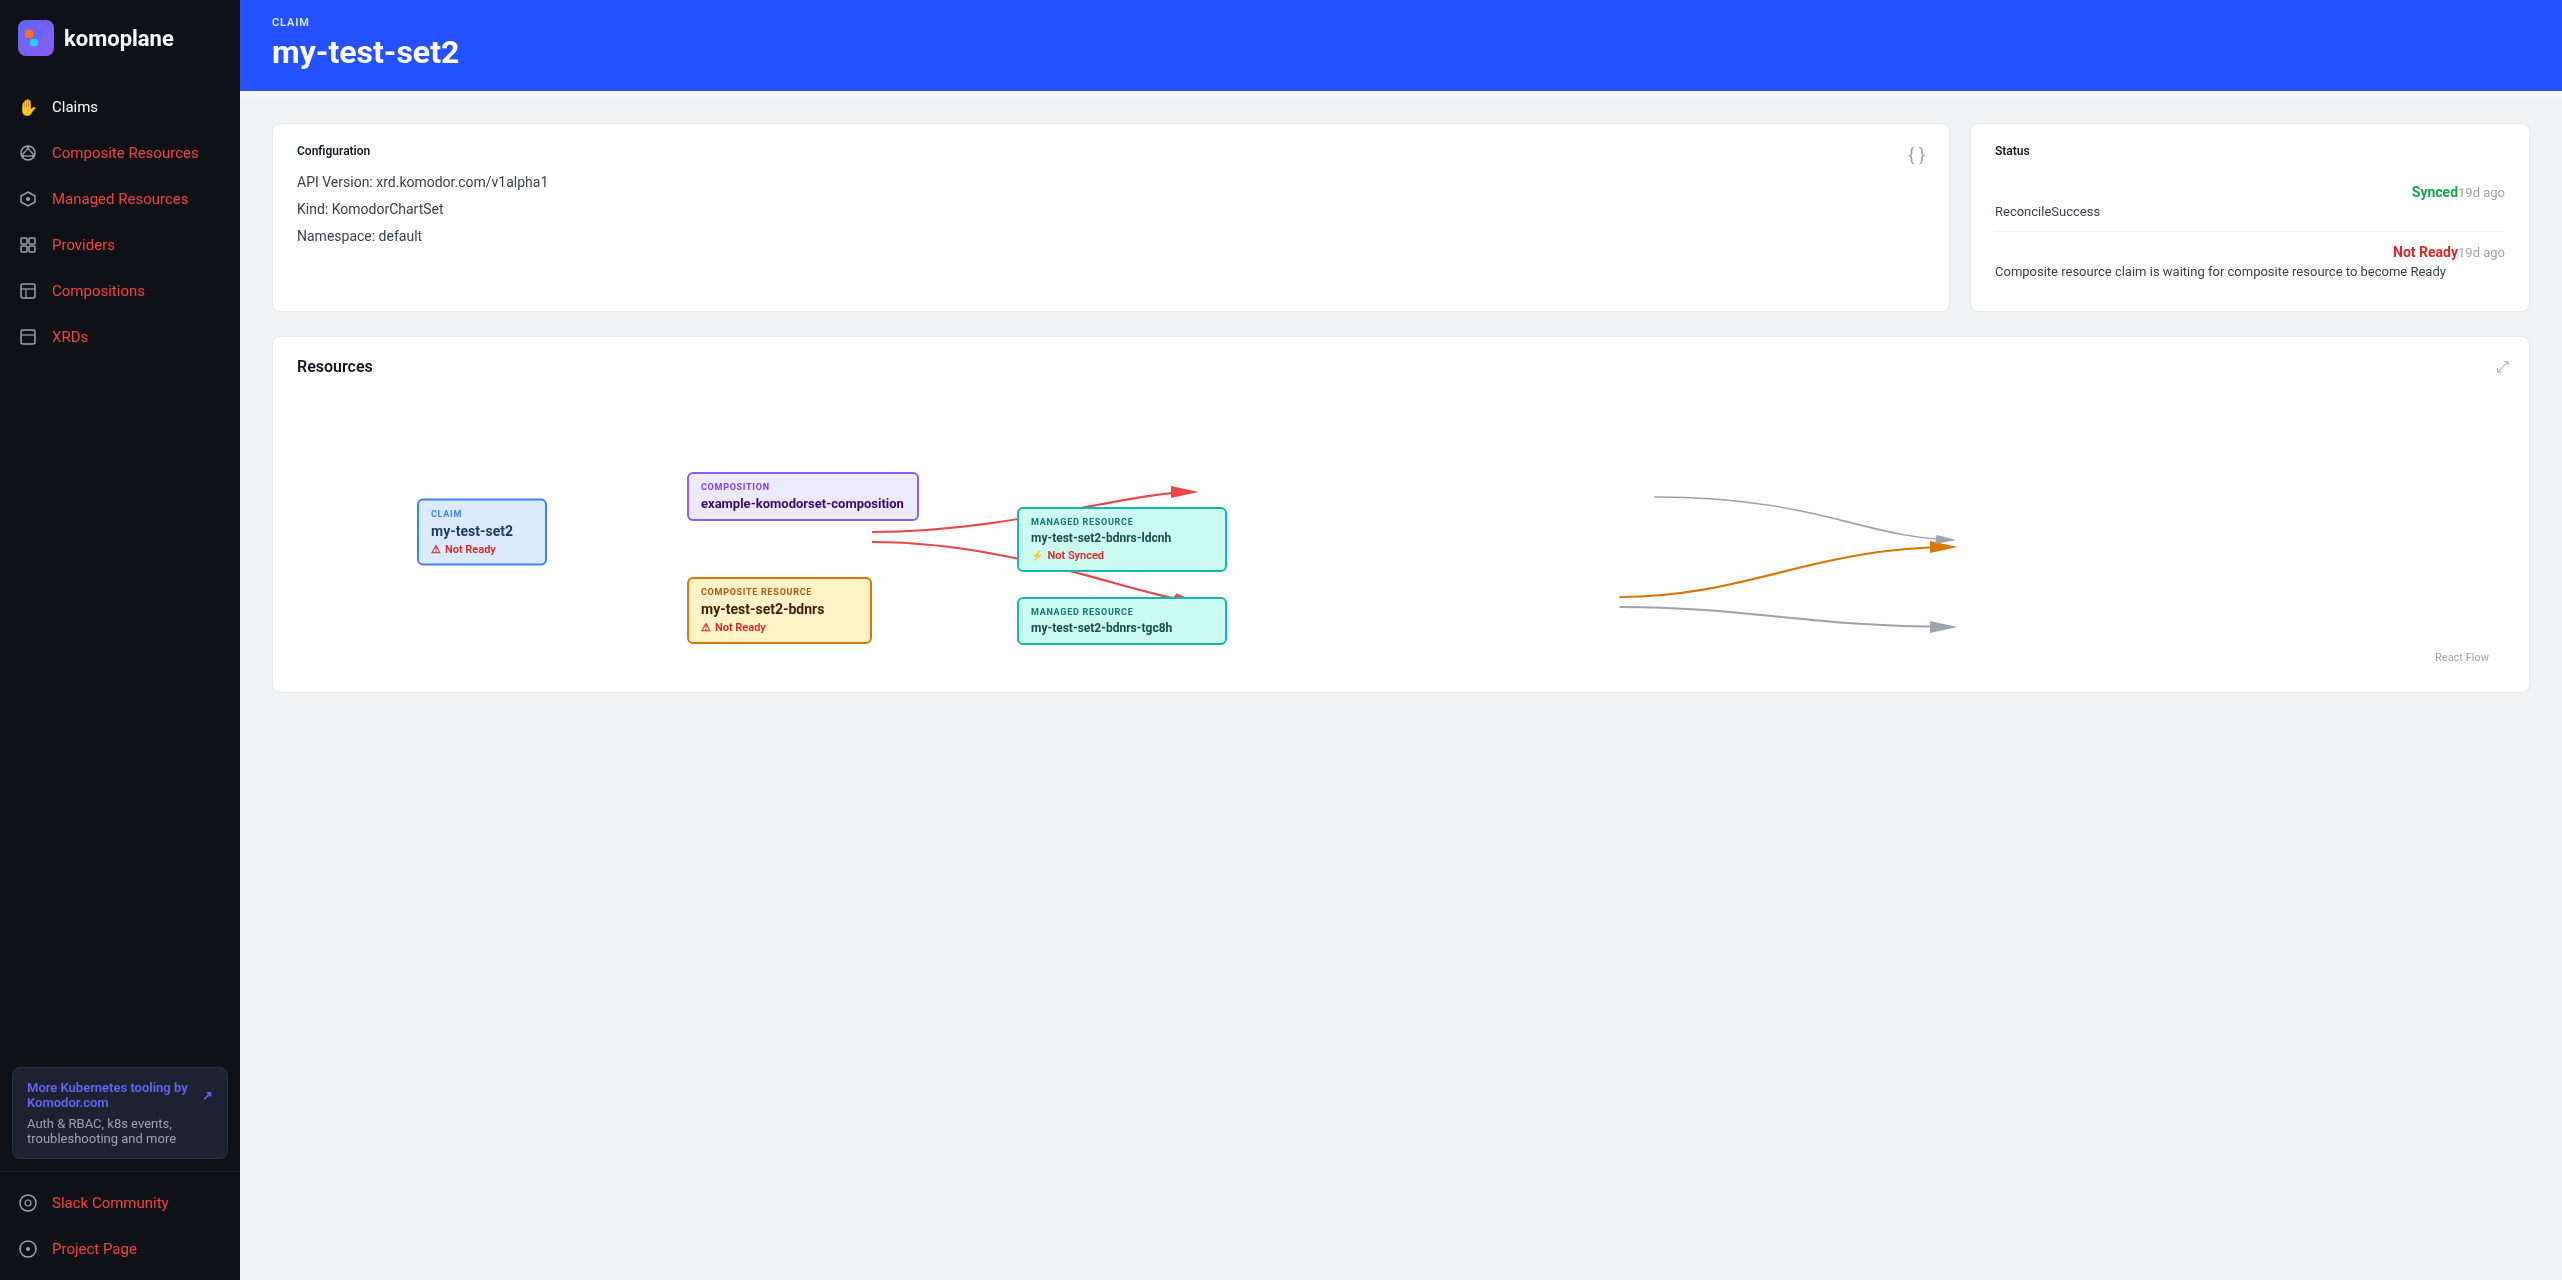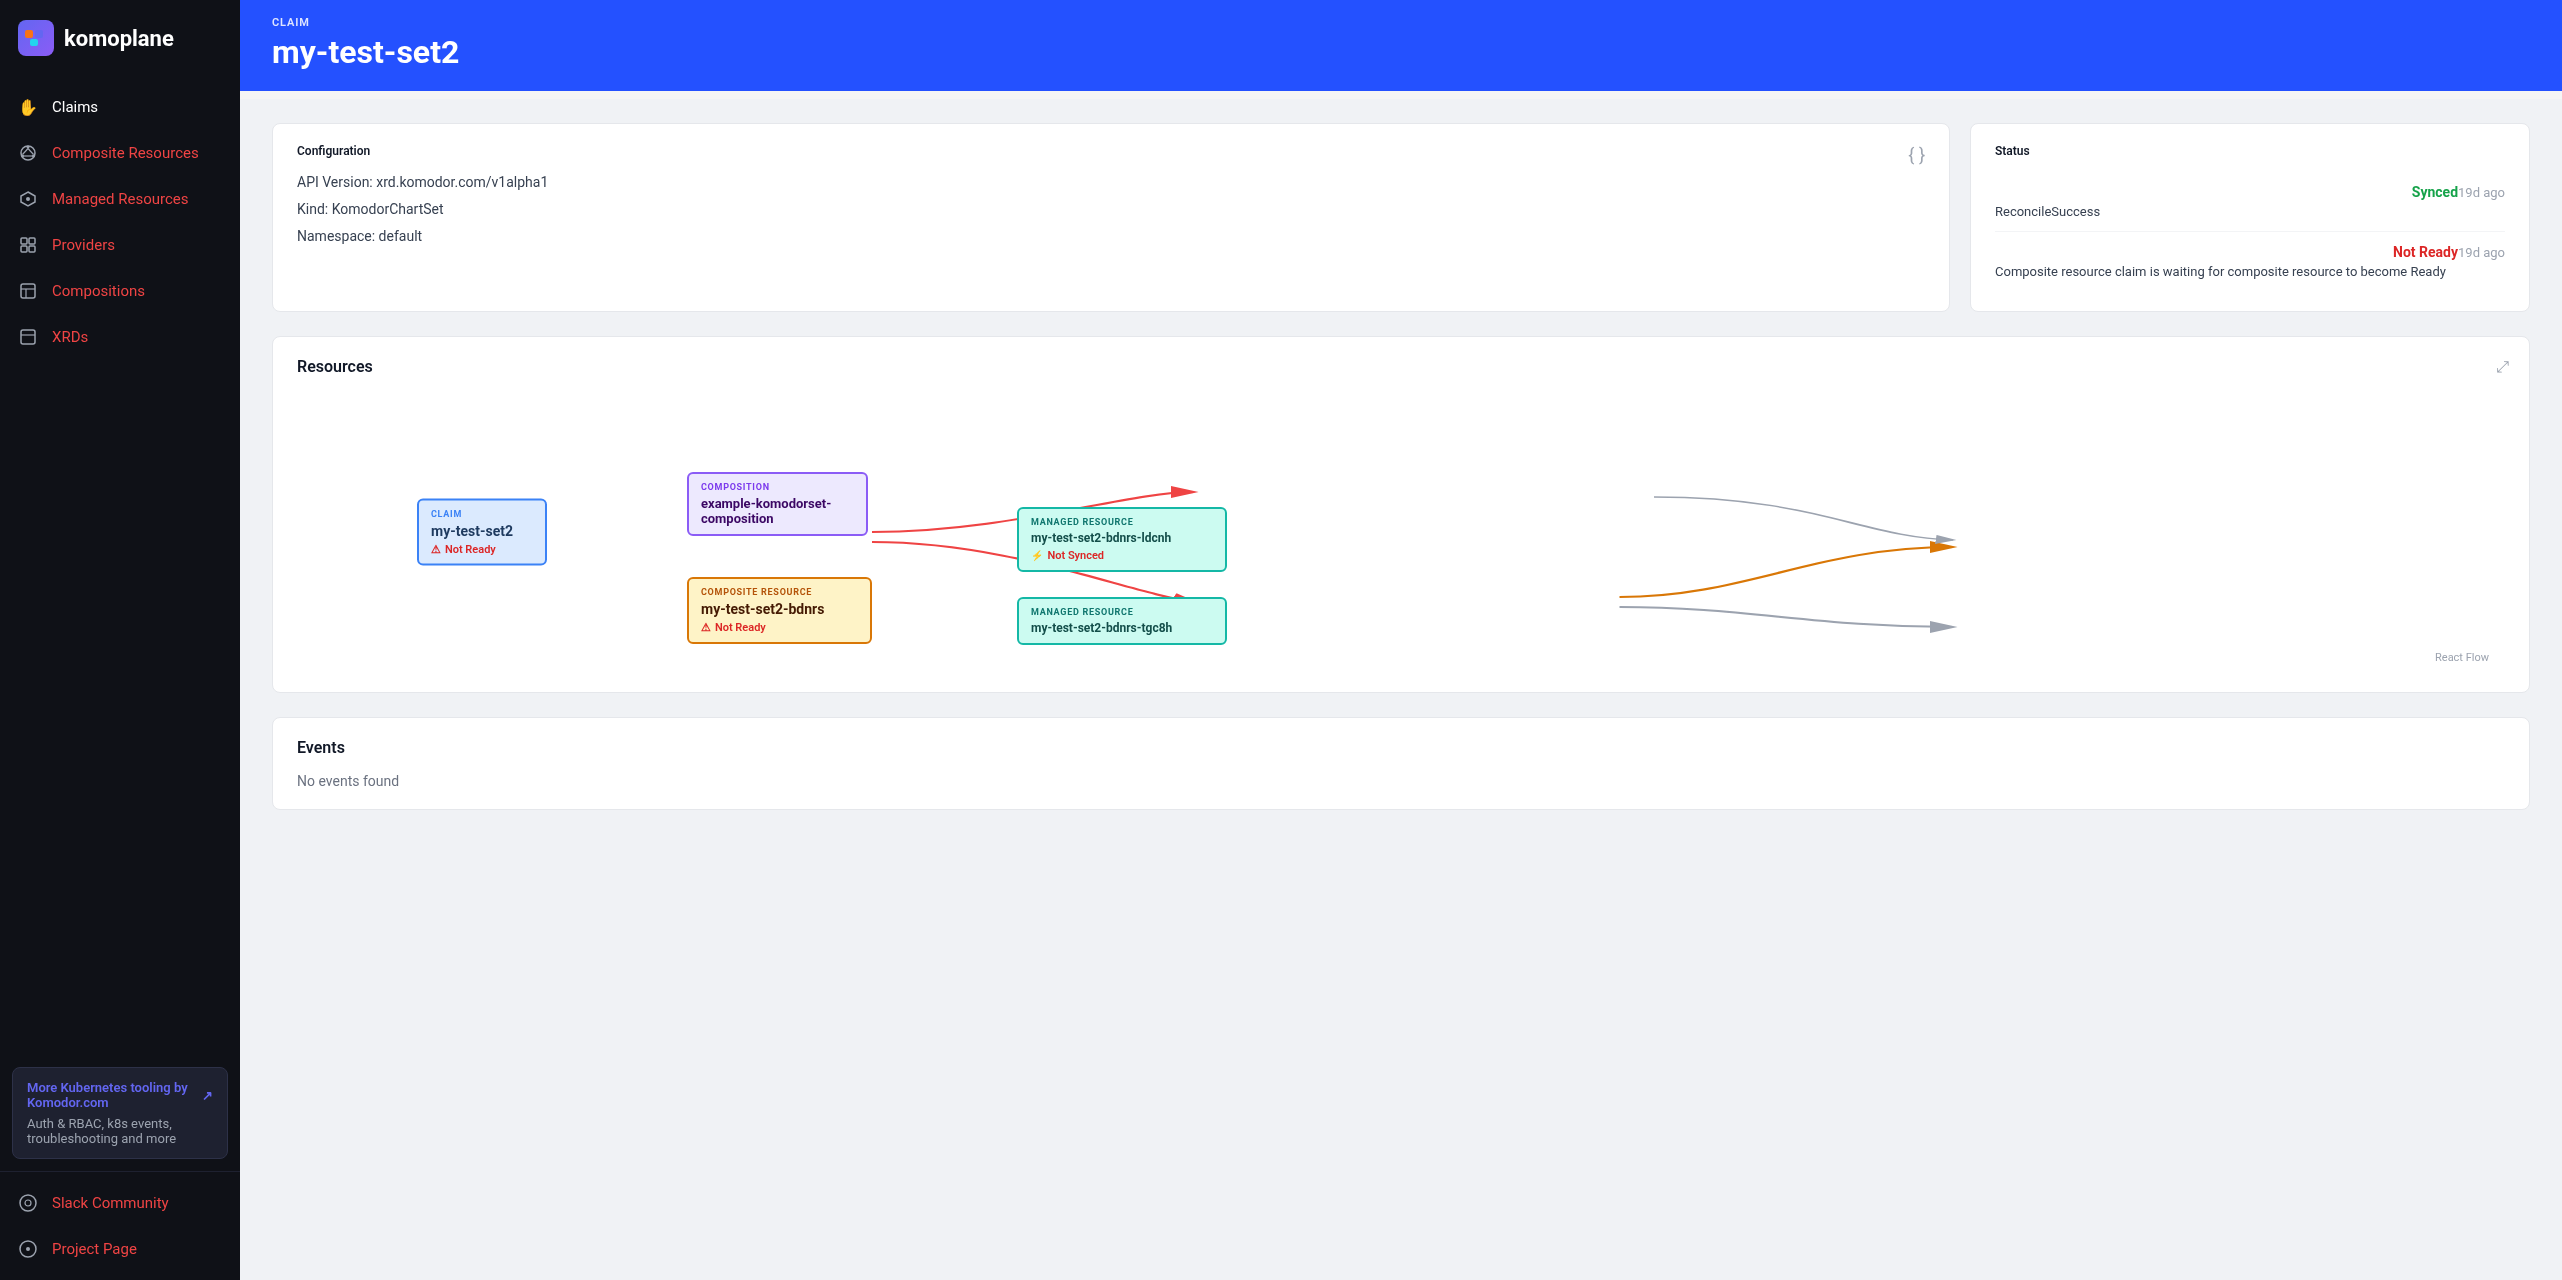--- a/index.html
+++ b/index.html
@@ -233,21 +233,21 @@
     }
     .claim-node .node-label { color: #3b82f6; }
     .claim-node .node-title { color: #1e3a5f; }
     .claim-node .node-status { color: #dc2626; }
 
     .composition-node {
       background: #ede9fe;
       border: 2px solid #8b5cf6;
       left: 390px;
       top: 80px;
-      width: 181px;
+      width: 232px;
     }
     .composition-node .node-label { color: #7c3aed; }
     .composition-node .node-title { color: #3b0764; font-size: 13px; }
 
     .composite-node {
       background: #fef3c7;
       border: 2px solid #d97706;
       left: 390px;
       top: 185px;
       width: 185px;
@@ -523,19 +523,15 @@
 
         <div class="flow-node managed-node-2">
           <div class="node-label">MANAGED RESOURCE</div>
           <div class="node-title">my-test-set2-bdnrs-tgc8h</div>
         </div>
 
         <div class="react-flow-label">React Flow</div>
       </div>
     </div>
 
-    <div class="events-card">
-      <div class="section-title">Events</div>
-      <div class="no-events">No events found</div>
-    </div>
 
   </div>
 </div>
 
 </body></html>

